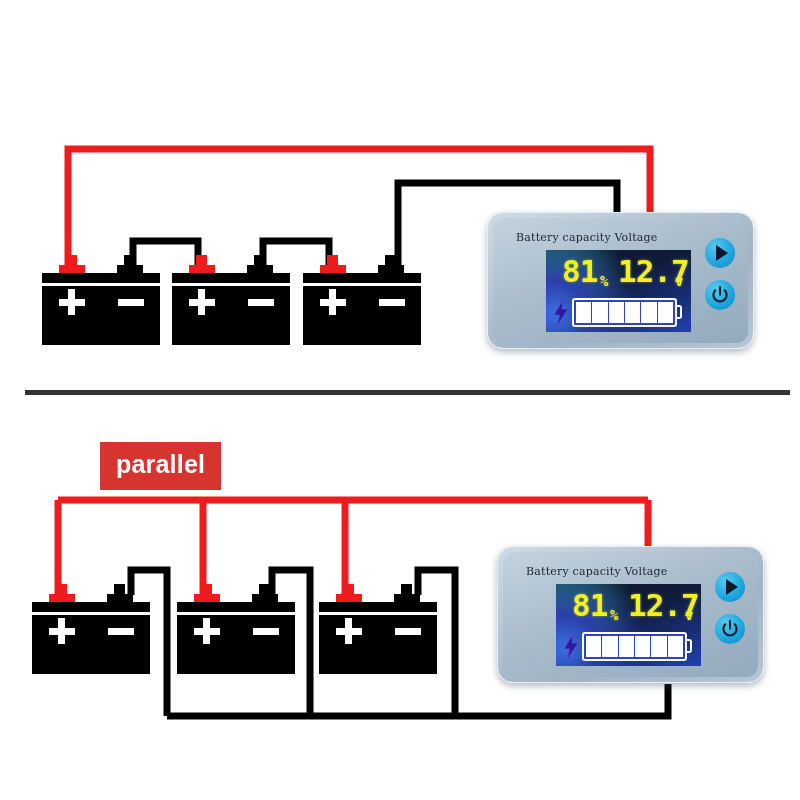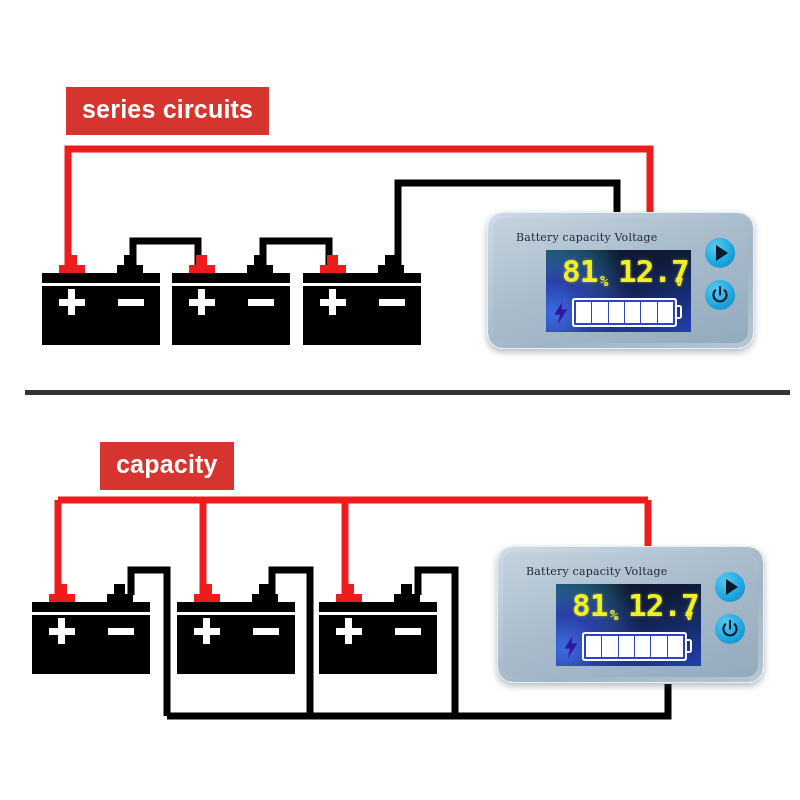--- a/index.html
+++ b/index.html
@@ -245,23 +245,22 @@
     </g>
 
     <g>
       <path d="M131 595 L131 570 L167 570 L167 716" stroke="#000000" stroke-width="7" fill="none" stroke-linecap="butt" stroke-linejoin="miter"></path>
       <path d="M272 595 L272 570 L310 570 L310 716" stroke="#000000" stroke-width="7" fill="none" stroke-linecap="butt" stroke-linejoin="miter"></path>
       <path d="M418 595 L418 570 L455 570 L455 716" stroke="#000000" stroke-width="7" fill="none" stroke-linecap="butt" stroke-linejoin="miter"></path>
       <path d="M167 716 L668 716 L668 684" stroke="#000000" stroke-width="7" fill="none" stroke-linecap="butt" stroke-linejoin="miter"></path>
     </g>
   </svg>
 
-  <div class="chip" id="chip-series">series circuits</div>
-
-  <div class="chip" id="chip-parallel">capacity</div>
+
+  <div class="chip" id="chip-parallel">parallel</div>
 
   <div id="divider"></div>
 
   <div class="battery" style="left:42px; top:255px;">
     <div class="term-neck pos"></div>
     <div class="term pos"></div>
     <div class="term-neck neg"></div>
     <div class="term neg"></div>
     <div class="bat-lid"></div>
     <div class="bat-body"></div>

